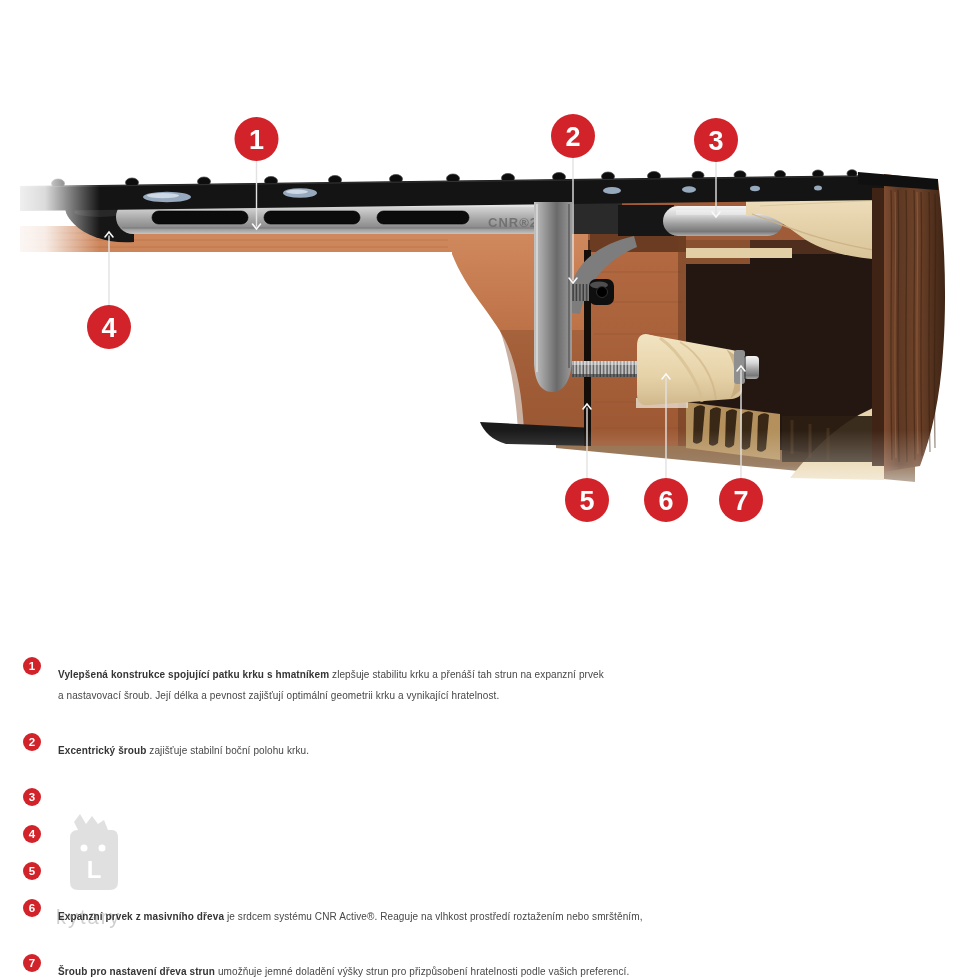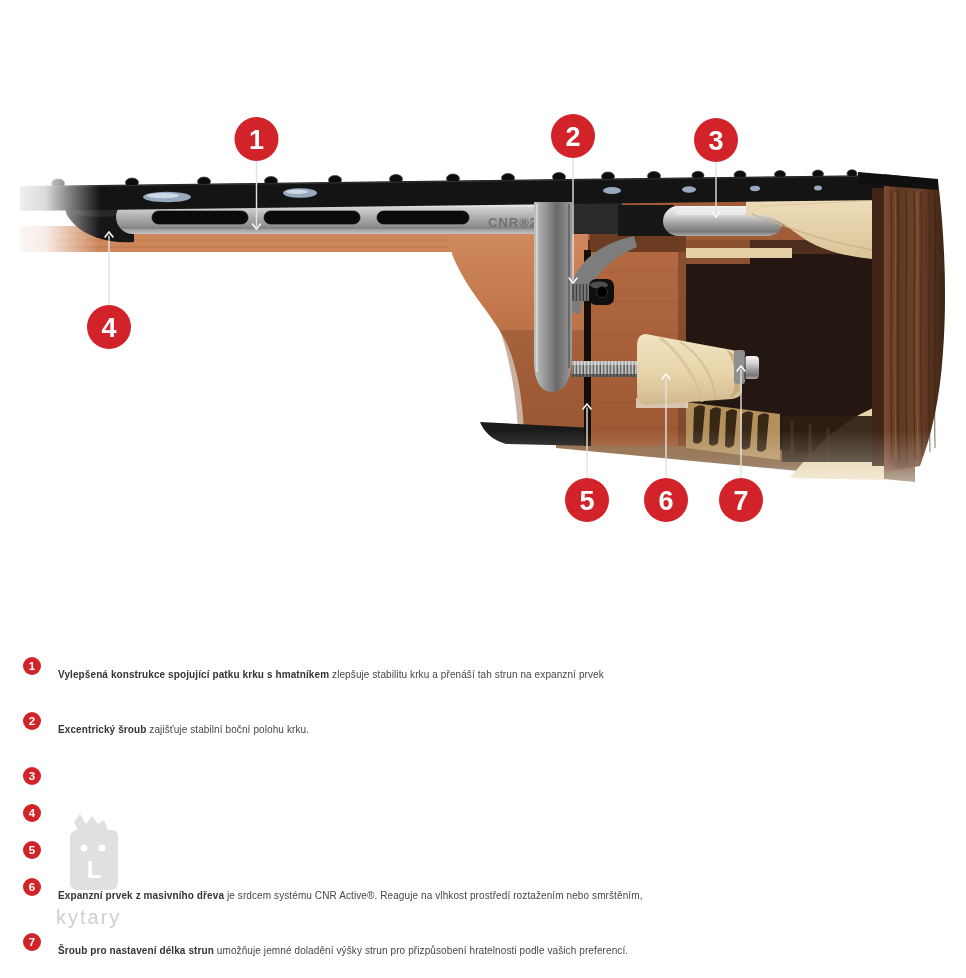--- a/index.html
+++ b/index.html
@@ -299,21 +299,21 @@
     </svg>
     <div class="wm-text">kytary</div>
   </div>
 
   <div class="legend">
 
     <div class="callout-row">
       <span class="badge">1</span>
       <p class="callout-text"><strong>Vylepšená konstrukce spojující patku krku s hmatníkem</strong>
         <span>zlepšuje stabilitu krku a přenáší tah strun na expanzní prvek</span>
-        </p>
+        <span class="line2">a nastavovací šroub. Její délka a pevnost zajišťují optimální geometrii krku a vynikající hratelnost.</span></p>
     </div>
 
     <div class="callout-row">
       <span class="badge">2</span>
       <p class="callout-text"><strong>Excentrický šroub</strong>
         <span>zajišťuje stabilní boční polohu krku.</span></p>
     </div>
 
     <div class="callout-row">
       <span class="badge">3</span>
@@ -329,18 +329,18 @@
 
     <div class="callout-row">
       <span class="badge">6</span>
       <p class="callout-text"><strong>Expanzní prvek z masivního dřeva</strong>
         <span>je srdcem systému CNR Active®. Reaguje na vlhkost prostředí roztažením nebo smrštěním,</span>
         </p>
     </div>
 
     <div class="callout-row">
       <span class="badge">7</span>
-      <p class="callout-text"><strong>Šroub pro nastavení délka strun</strong>
+      <p class="callout-text"><strong>Šroub pro nastavení dřeva strun</strong>
         <span>umožňuje jemné doladění výšky strun pro přizpůsobení hratelnosti podle vašich preferencí.</span></p>
     </div>
 
   </div>
 </div>
 
 </body></html>

